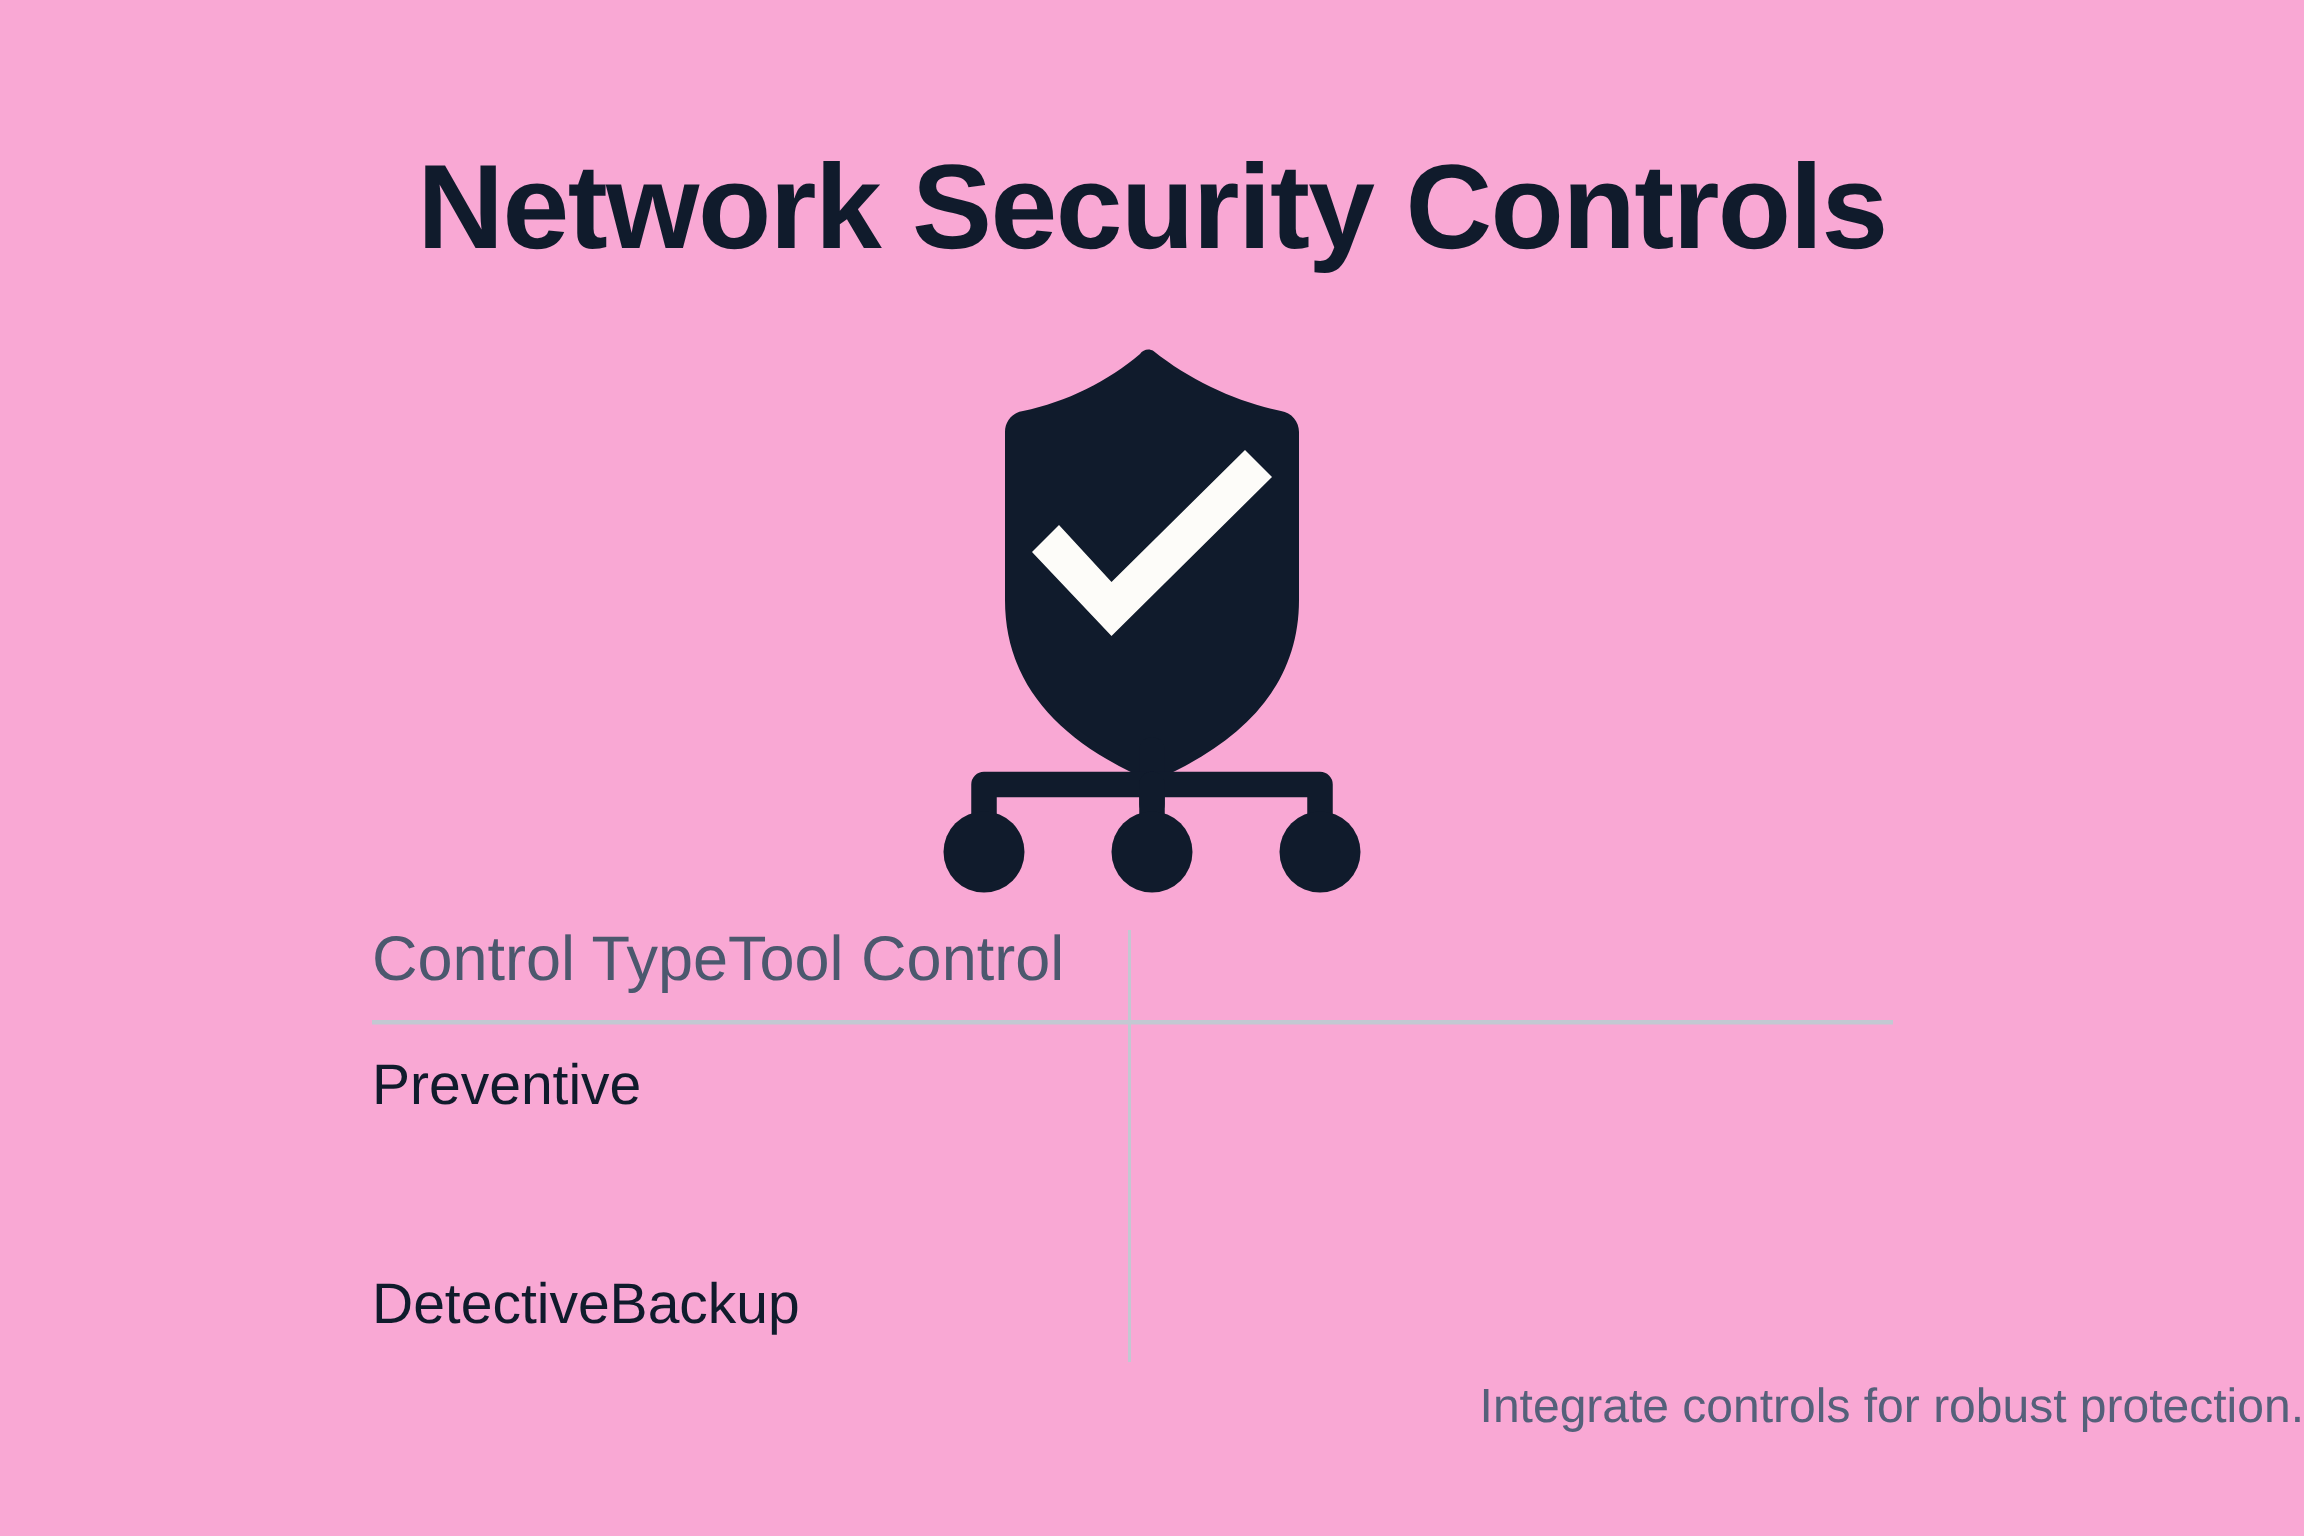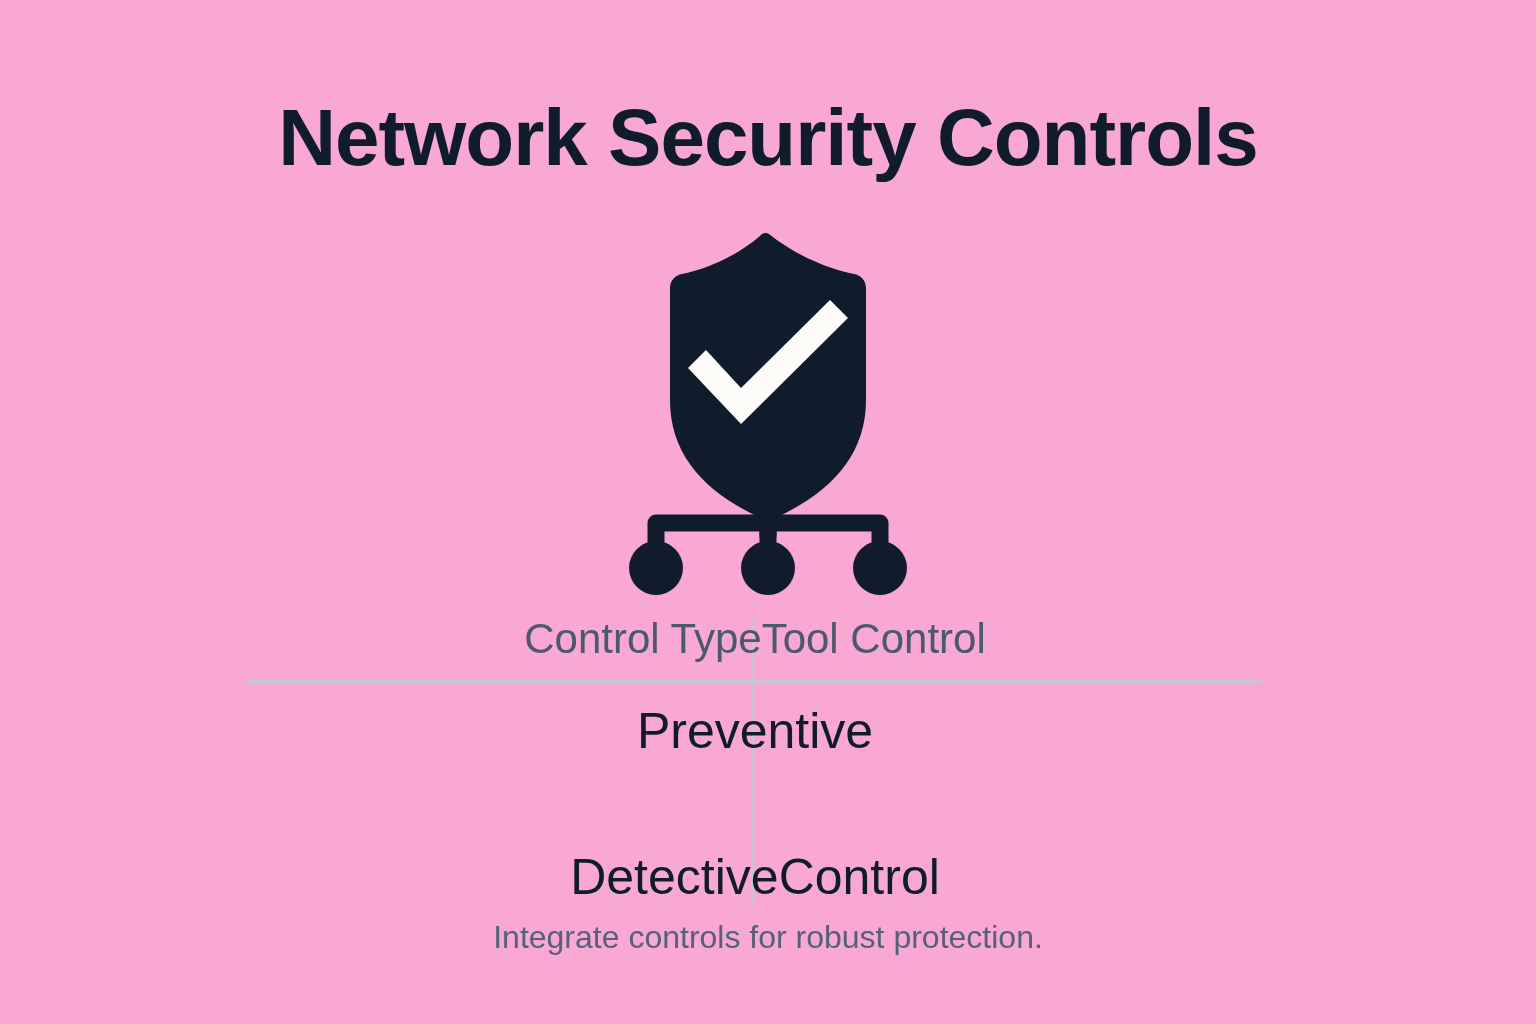--- a/index.html
+++ b/index.html
@@ -67,21 +67,21 @@
     width: 1014px;
     height: 3px;
     background: #C3C8D2;
   }
   .row {
     position: absolute;
     left: 0;
     width: 1014px;
     display: flex;
     align-items: baseline;
-    justify-content: center;
+    justify-content: flex-start;
     box-sizing: border-box;
   }
   .row .cell-left {
     text-align: left;
     white-space: nowrap;
   }
   .row .cell-right {
     text-align: right;
     white-space: nowrap;
   }
@@ -90,33 +90,33 @@
     height: 60px;
   }
   .header-row .cell-left,
   .header-row .cell-right {
     font-size: 42px;
     color: #4C586E;
     line-height: 1.1;
   }
   .data-row {
     height: 62px;
-    font-size: 50px;
+    font-size: 38px;
     color: #101B2C;
     line-height: 1.1;
   }
   .data-row-0 { top: 96px; }
   .data-row-1 { top: 169px; }
   .data-row-2 { top: 242px; }
   .footer {
     position: absolute;
     left: 0;
     top: 918px;
     width: 1536px;
-    text-align: center;
+    text-align: right;
     font-size: 32px;
     color: #55607A;
     line-height: 1.2;
     white-space: nowrap;
   }
 </style>
 </head>
 <body>
 
 <div class="slide">
@@ -170,20 +170,20 @@
       <div class="cell-right">Tool Control</div>
     </div>
 
     <div class="row data-row data-row-0">
       <div class="cell-left">Preventive</div>
     </div>
 
 
     <div class="row data-row data-row-2">
       <div class="cell-left">Detective</div>
-      <div class="cell-right">Control</div>
+      <div class="cell-right">Backup</div>
     </div>
 
   </div>
 
   <div class="footer">Integrate controls for robust protection.</div>
 
 </div>
 
 </body></html>

